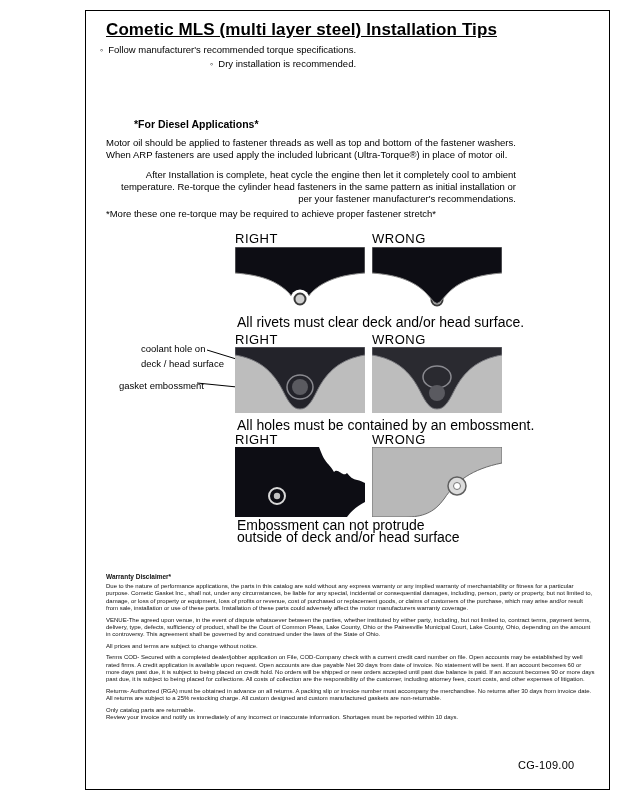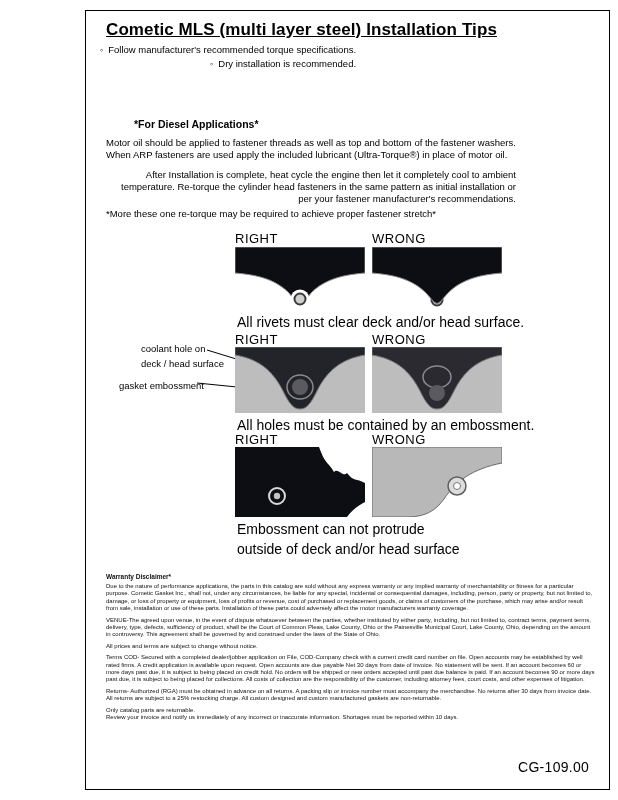--- a/index.html
+++ b/index.html
@@ -16,21 +16,21 @@
   .p1{top:137px;}
   .p2{top:169px;text-align:right;}
   .p3{top:208px;}
   .colhead{font-size:13px;letter-spacing:.5px;width:130px;text-align:left;}
   .imgbox{width:130px;}
   .cap{font-size:14px;left:237px;}
   .callout{font-size:9.5px;line-height:15px;}
   .legal{left:106px;top:573px;width:489px;font-size:6px;line-height:7.2px;color:#111;}
   .legal .lh{font-weight:bold;font-size:6.5px;margin:0 0 3px 0;}
   .legal p{margin:0 0 4.5px 0;}
-  .pagecode{left:518px;top:759px;font-size:14px;letter-spacing:.3px;}
+  .pagecode{left:518px;top:759px;font-size:11px;letter-spacing:.3px;}
   svg{display:block;}
 </style>
 </head>
 <body>
 
 <div class="frame"></div>
 
 <div class="abs title">Cometic MLS (multi layer steel) Installation Tips</div>
 
 <div class="abs tips">
@@ -104,21 +104,21 @@
   </svg>
 </div>
 <div class="abs imgbox" style="left:372px;top:447px;">
   <svg viewBox="0 0 130 70" width="130" height="70">
     <rect width="130" height="70" fill="#ffffff"></rect>
     <path d="M0,0 H130 V16 C100,22 84,34 72,52 C62,66 50,70 34,70 H0 Z" fill="#b8b8b8" stroke="#6a6a6a" stroke-width="1"></path>
     <circle cx="85" cy="39" r="9" fill="#dcdcdc" stroke="#5f5f5f" stroke-width="1.5"></circle>
     <circle cx="85" cy="39" r="3.5" fill="#ffffff" stroke="#777777" stroke-width="1"></circle>
   </svg>
 </div>
-<div class="abs cap" style="top:519px;width:225px;line-height:20px;">Embossment can not protrude outside of deck and/or head surface</div>
+<div class="abs cap" style="top:519px;width:225px;line-height:12px;">Embossment can not protrude outside of deck and/or head surface</div>
 
 <div class="abs legal">
   <div class="lh">Warranty Disclaimer*</div>
   <p>Due to the nature of performance applications, the parts in this catalog are sold without any express warranty or any implied warranty of merchantability or fitness for a particular purpose.  Cometic Gasket Inc., shall not, under any circumstances, be liable for any special, incidental or consequential damages, including, person, party or property, but not limited to, damage, or loss of property or equipment, loss of profits or revenue, cost of purchased or replacement goods, or claims of customers of the purchase, which may arise and/or result from sale, installation or use of these parts.  Installation of these parts could adversely affect the motor manufacturers warranty coverage.</p>
   <p>VENUE-The agreed upon venue, in the event of dispute whatsoever between the parties, whether instituted by either party, including, but not limited to, contract terms, payment terms, delivery, type, defects, sufficiency of product, shall be the Court of Common Pleas, Lake County, Ohio or the Painesville Municipal Court, Lake County, Ohio, depending on the amount in controversy. This agreement shall be governed by and construed under the laws of the State of Ohio.</p>
   <p>All prices and terms are subject to change without notice.</p>
   <p>Terms COD- Secured with a completed dealer/jobber application on File, COD-Company check with a current credit card number on file.  Open accounts may be established by well rated firms.  A credit application is available upon request.  Open accounts are due payable Net 30 days from date of invoice.  No statement will be sent.  If an account becomes 60 or more days past due, it is subject to being placed on credit hold.  No orders will be shipped or new orders accepted until past due balance is paid.  If an account becomes 90 or more days past due, it is subject to being placed for collections.  All costs of collection are the responsibility of the customer, including attorney fees, court costs, and other expenses of litigation.</p>
   <p>Returns- Authorized (RGA) must be obtained in advance on all returns.  A packing slip or invoice number must accompany the merchandise.  No returns after 30 days from invoice date.  All returns are subject to a 25% restocking charge.  All custom designed and custom manufactured gaskets are non-returnable.</p>
   <p style="margin-bottom:0;">Only catalog parts are returnable.</p>
   <p>Review your invoice and notify us immediately of any incorrect or inaccurate information.  Shortages must be reported within 10 days.</p>

